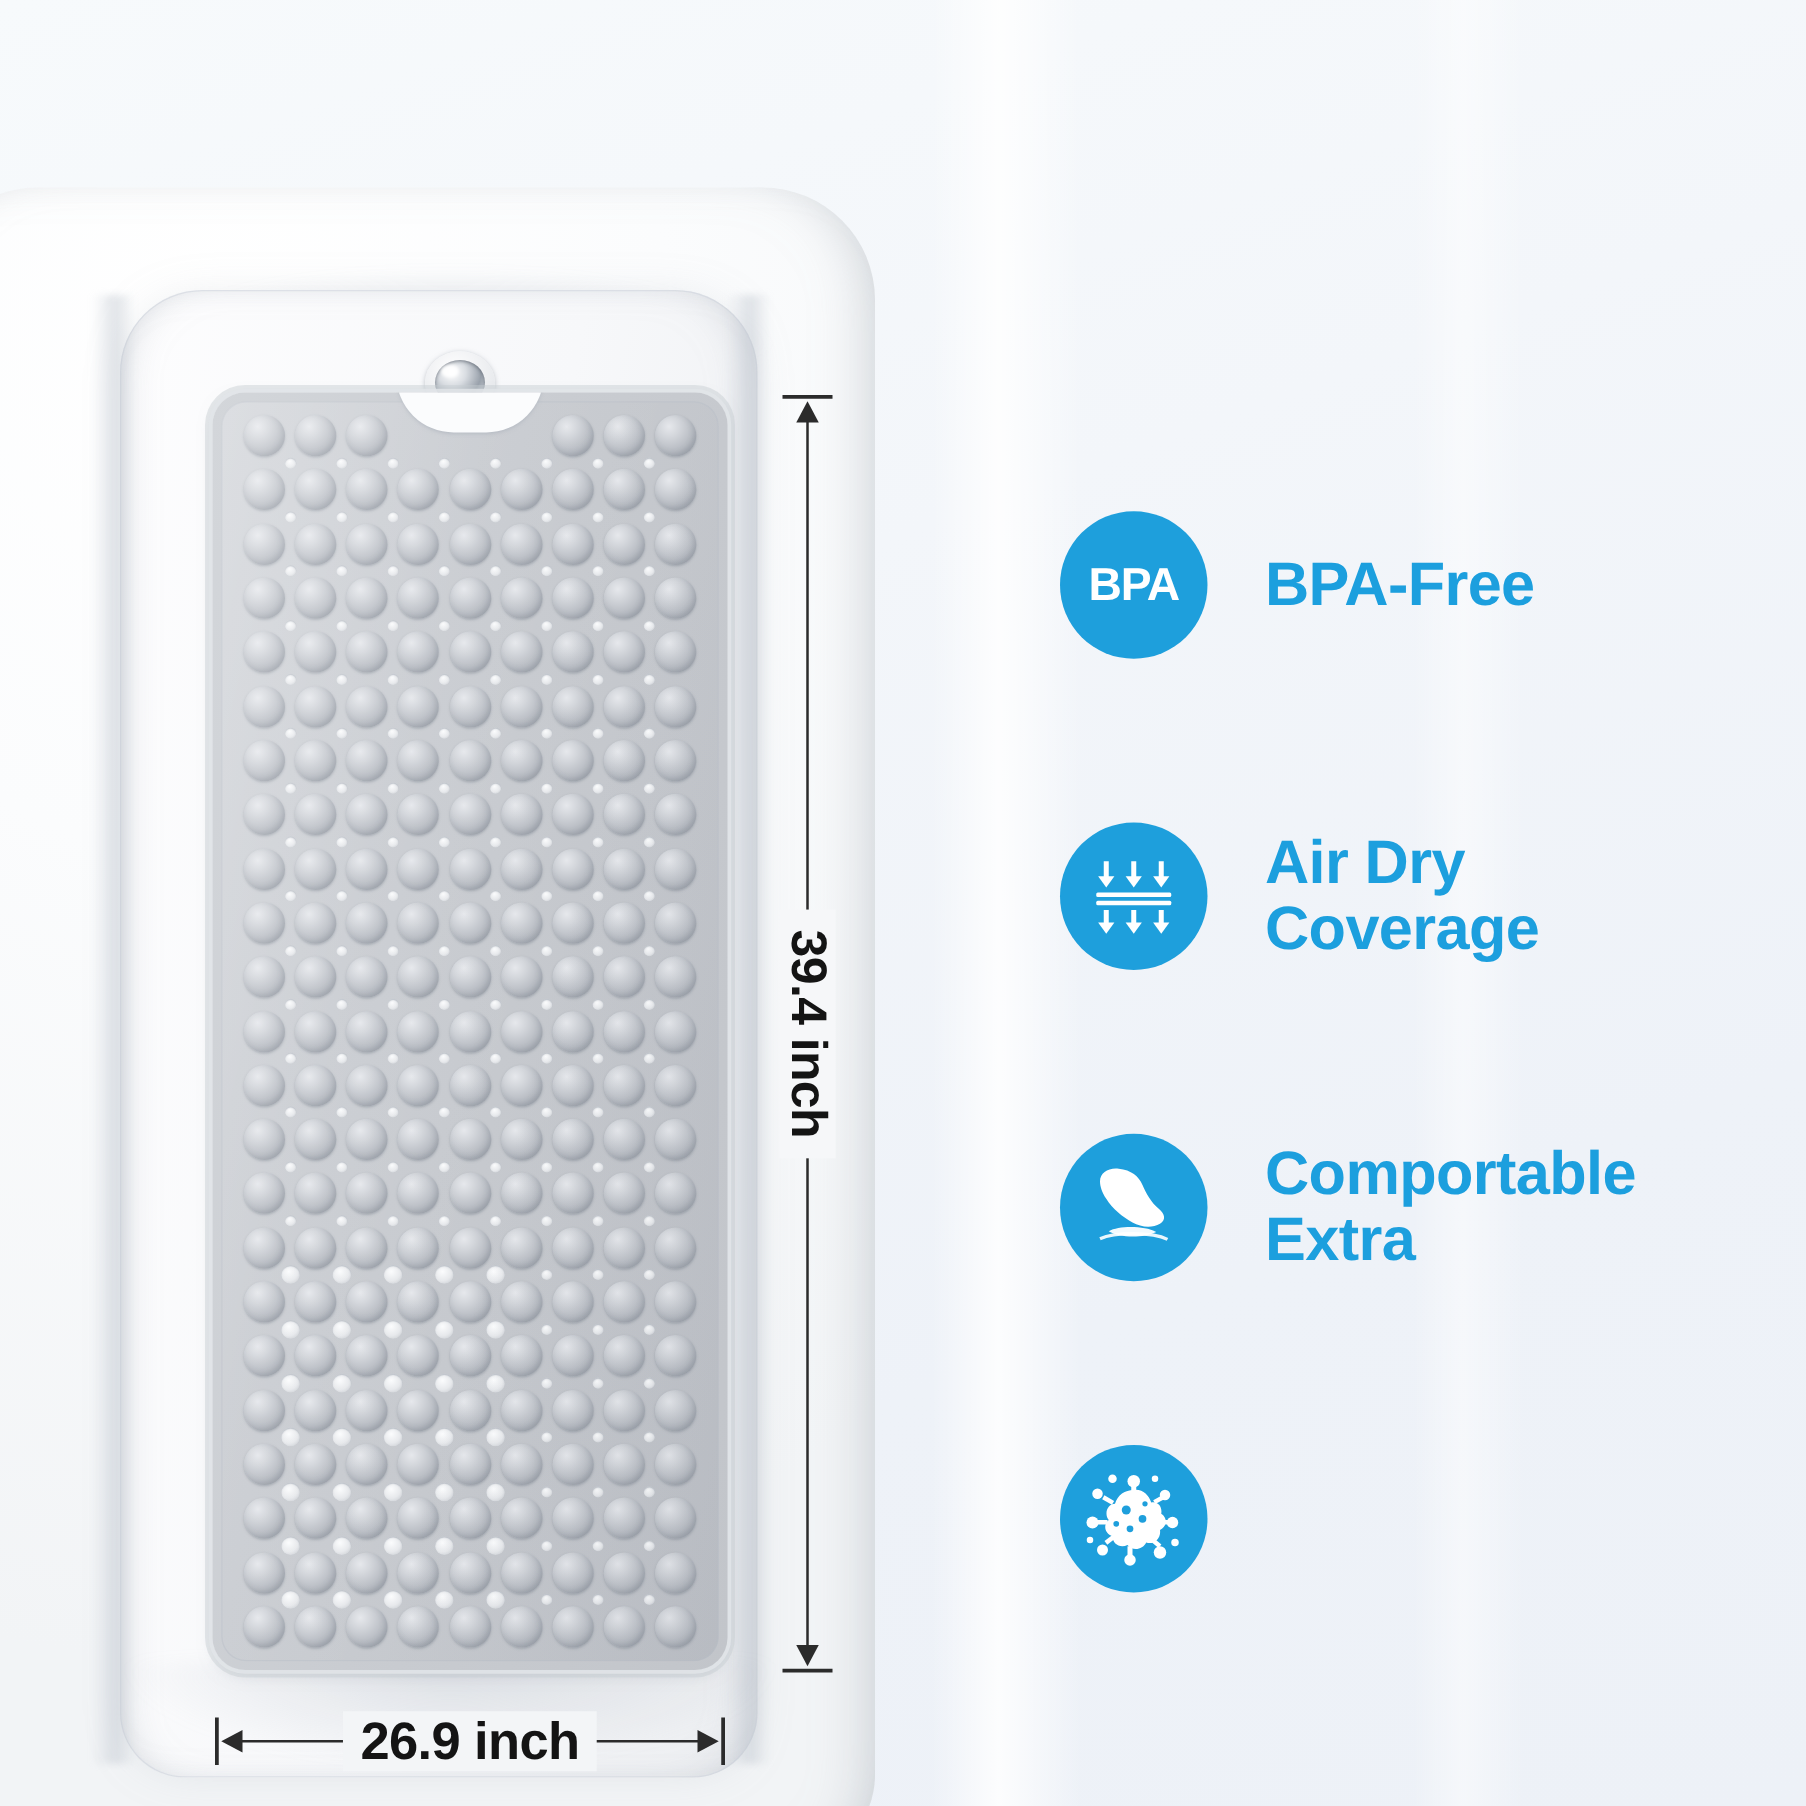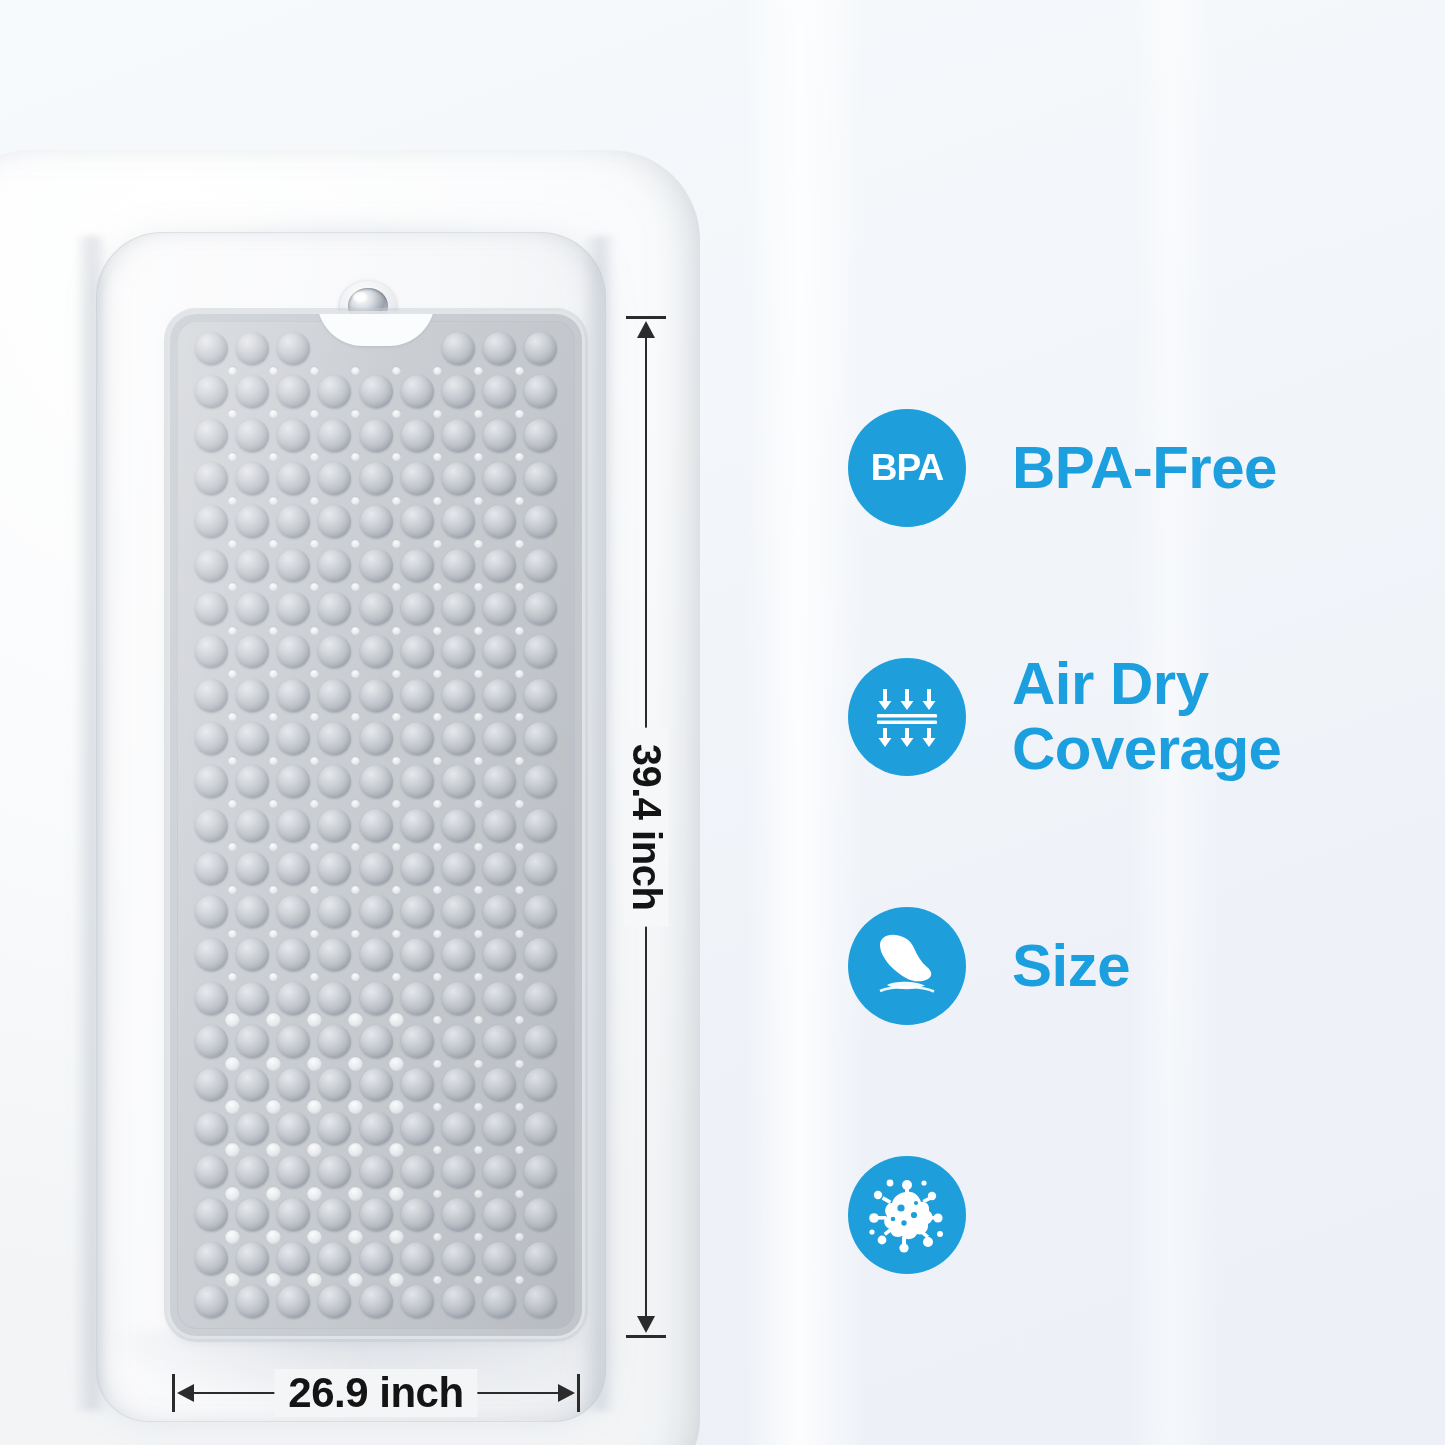--- a/index.html
+++ b/index.html
@@ -206,21 +206,21 @@
     position:relative;
   }
   .f-icon .bpa-text{
     color:#fff; font-weight:700; font-size:37px; letter-spacing:-1px;
     font-family:"Liberation Sans", sans-serif;
   }
   .f-label{
     color:#1C9FDE;
     font-family:"Liberation Sans", sans-serif;
     font-weight:700;
-    font-size:60px;
+    font-size:49px;
     line-height:1.08;
     letter-spacing:-.5px;
   }
   .f-label .l2{ display:block; }
 </style>
 </head>
 <body>
 
 <div id="stage">
 
@@ -704,21 +704,22 @@
                      C50 26, 54 33, 60 38 C65 42, 66 47, 61 50
                      C55 53.5, 46 53, 39 49 C31 44.5, 23 38, 18 30
                      C14.5 25, 13 20, 13 16 Z"></path>
 
             <path d="M20 56 C28 51.5, 48 51.5, 58 56.5 C48 61.5, 29 61.5, 20 56 Z" opacity="0.95"></path>
             <path d="M13 62 C25 56.5, 55 56.5, 67 62.5" stroke="#ffffff" stroke-width="2.6" fill="none" opacity="0.9"></path>
           </g>
         </svg>
       </div>
       <div class="f-label">
-        <span class="l2">Size</span>
+        <span>Comportable</span>
+        <span class="l2">Extra</span>
       </div>
     </div>
 
     <div class="feature">
       <div class="f-icon">
         <svg width="82" height="82" viewBox="0 0 82 82" aria-hidden="true">
           <g fill="#ffffff">
 
             <path d="M41 18 C48 17, 53 22, 55 28 C60 27, 64 31, 63 37
                      C68 40, 68 47, 62 50 C63 57, 57 62, 51 60

